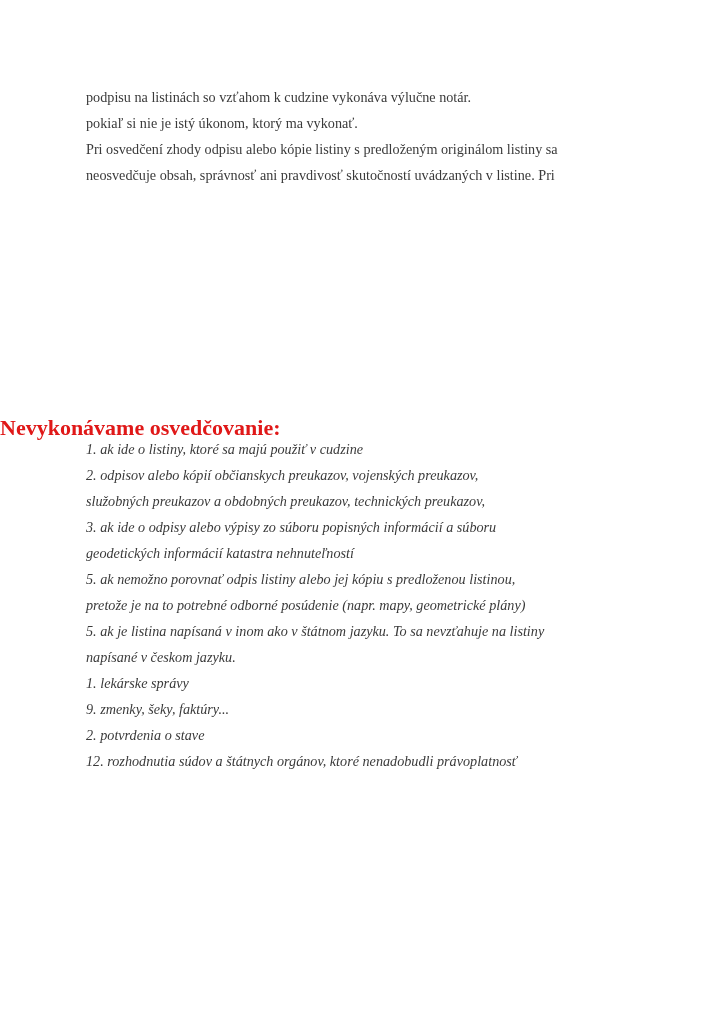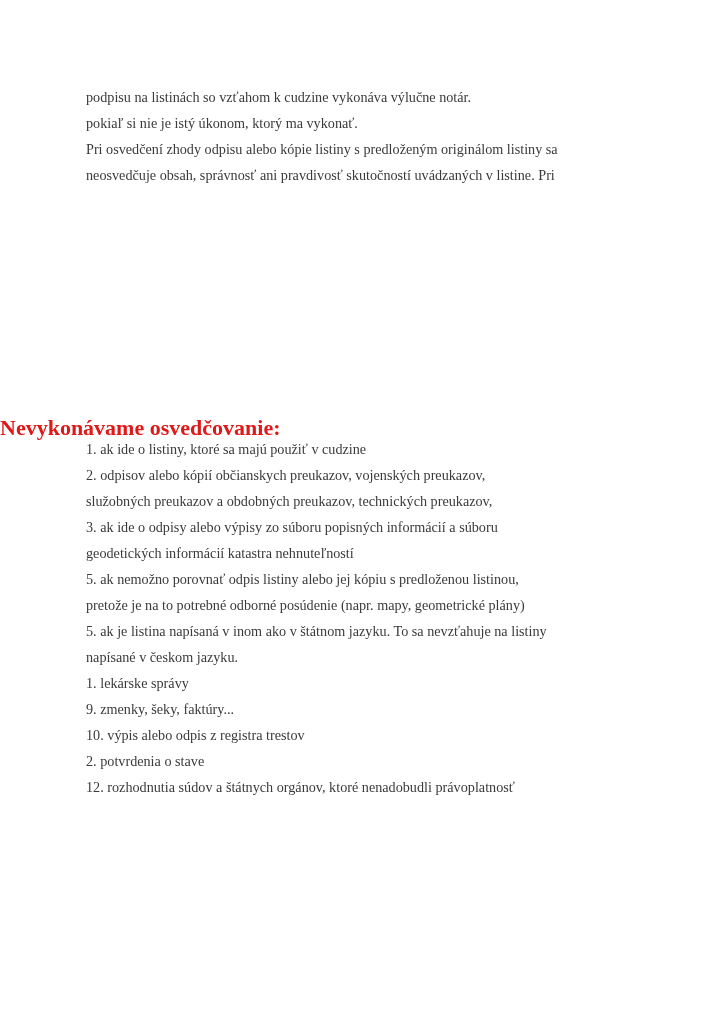--- a/index.html
+++ b/index.html
@@ -5,21 +5,21 @@
     html, body { margin: 0; padding: 0; background: #ffffff; }
     body { width: 724px; height: 1024px; position: relative; overflow: hidden;
       font-family: "Liberation Serif", "DejaVu Serif", serif; color: #3a3a3a; }
     .page { position: absolute; left: 0; top: 0; width: 724px; height: 808px; padding-left: 27px; }
     .para { position: absolute; left: 86px; width: 560px; font-size: 14.2px; line-height: 26px; }
     .para .line { display: block; white-space: nowrap; }
     .box { display: inline-block; width: 9px; height: 11px; border: 1px solid #bdbdbd; margin-right: 5px; vertical-align: -1px; }
     .heading { position: absolute; left: 0; width: 724px; top: 368px; text-align: left;
       font-size: 22px; font-weight: bold; color: #e01818; line-height: 34px; margin-top: 43px; }
     .list { position: absolute; left: 86px; top: 436px; width: 580px; font-size: 14.2px; line-height: 26px; }
-    .list .line { display: block; white-space: nowrap; }
+    .list .line { display: block; white-space: nowrap; font-style: italic; }
   </style>
 </head>
 <body>
 
 <div class="page">
   <div class="para" style="top:84px;">
     <span class="line">podpisu na listinách so vzťahom k cudzine vykonáva výlučne notár.</span>
     <span class="line">pokiaľ si nie je istý úkonom, ktorý ma vykonať.</span>
     <span class="line">Pri osvedčení zhody odpisu alebo kópie listiny s predloženým originálom listiny sa</span>
     <span class="line">neosvedčuje obsah, správnosť ani pravdivosť skutočností uvádzaných v listine. Pri</span>
@@ -32,17 +32,16 @@
     <span class="line">2. odpisov alebo kópií občianskych preukazov, vojenských preukazov,</span>
     <span class="line">služobných preukazov a obdobných preukazov, technických preukazov,</span>
     <span class="line">3. ak ide o odpisy alebo výpisy zo súboru popisných informácií a súboru</span>
     <span class="line">geodetických informácií katastra nehnuteľností</span>
     <span class="line">5. ak nemožno porovnať odpis listiny alebo jej kópiu s predloženou listinou,</span>
     <span class="line">pretože je na to potrebné odborné posúdenie (napr. mapy, geometrické plány)</span>
     <span class="line">5. ak je listina napísaná v inom ako v štátnom jazyku. To sa nevzťahuje na listiny</span>
     <span class="line">napísané v českom jazyku.</span>
     <span class="line">1. lekárske správy</span>
     <span class="line">9. zmenky, šeky, faktúry...</span>
-    <span class="line">10. výpis alebo odpis z registra trestov</span>
     <span class="line">2. potvrdenia o stave</span>
     <span class="line">12. rozhodnutia súdov a štátnych orgánov, ktoré nenadobudli právoplatnosť</span>
   </div>
 </div>
 
 </body></html>

